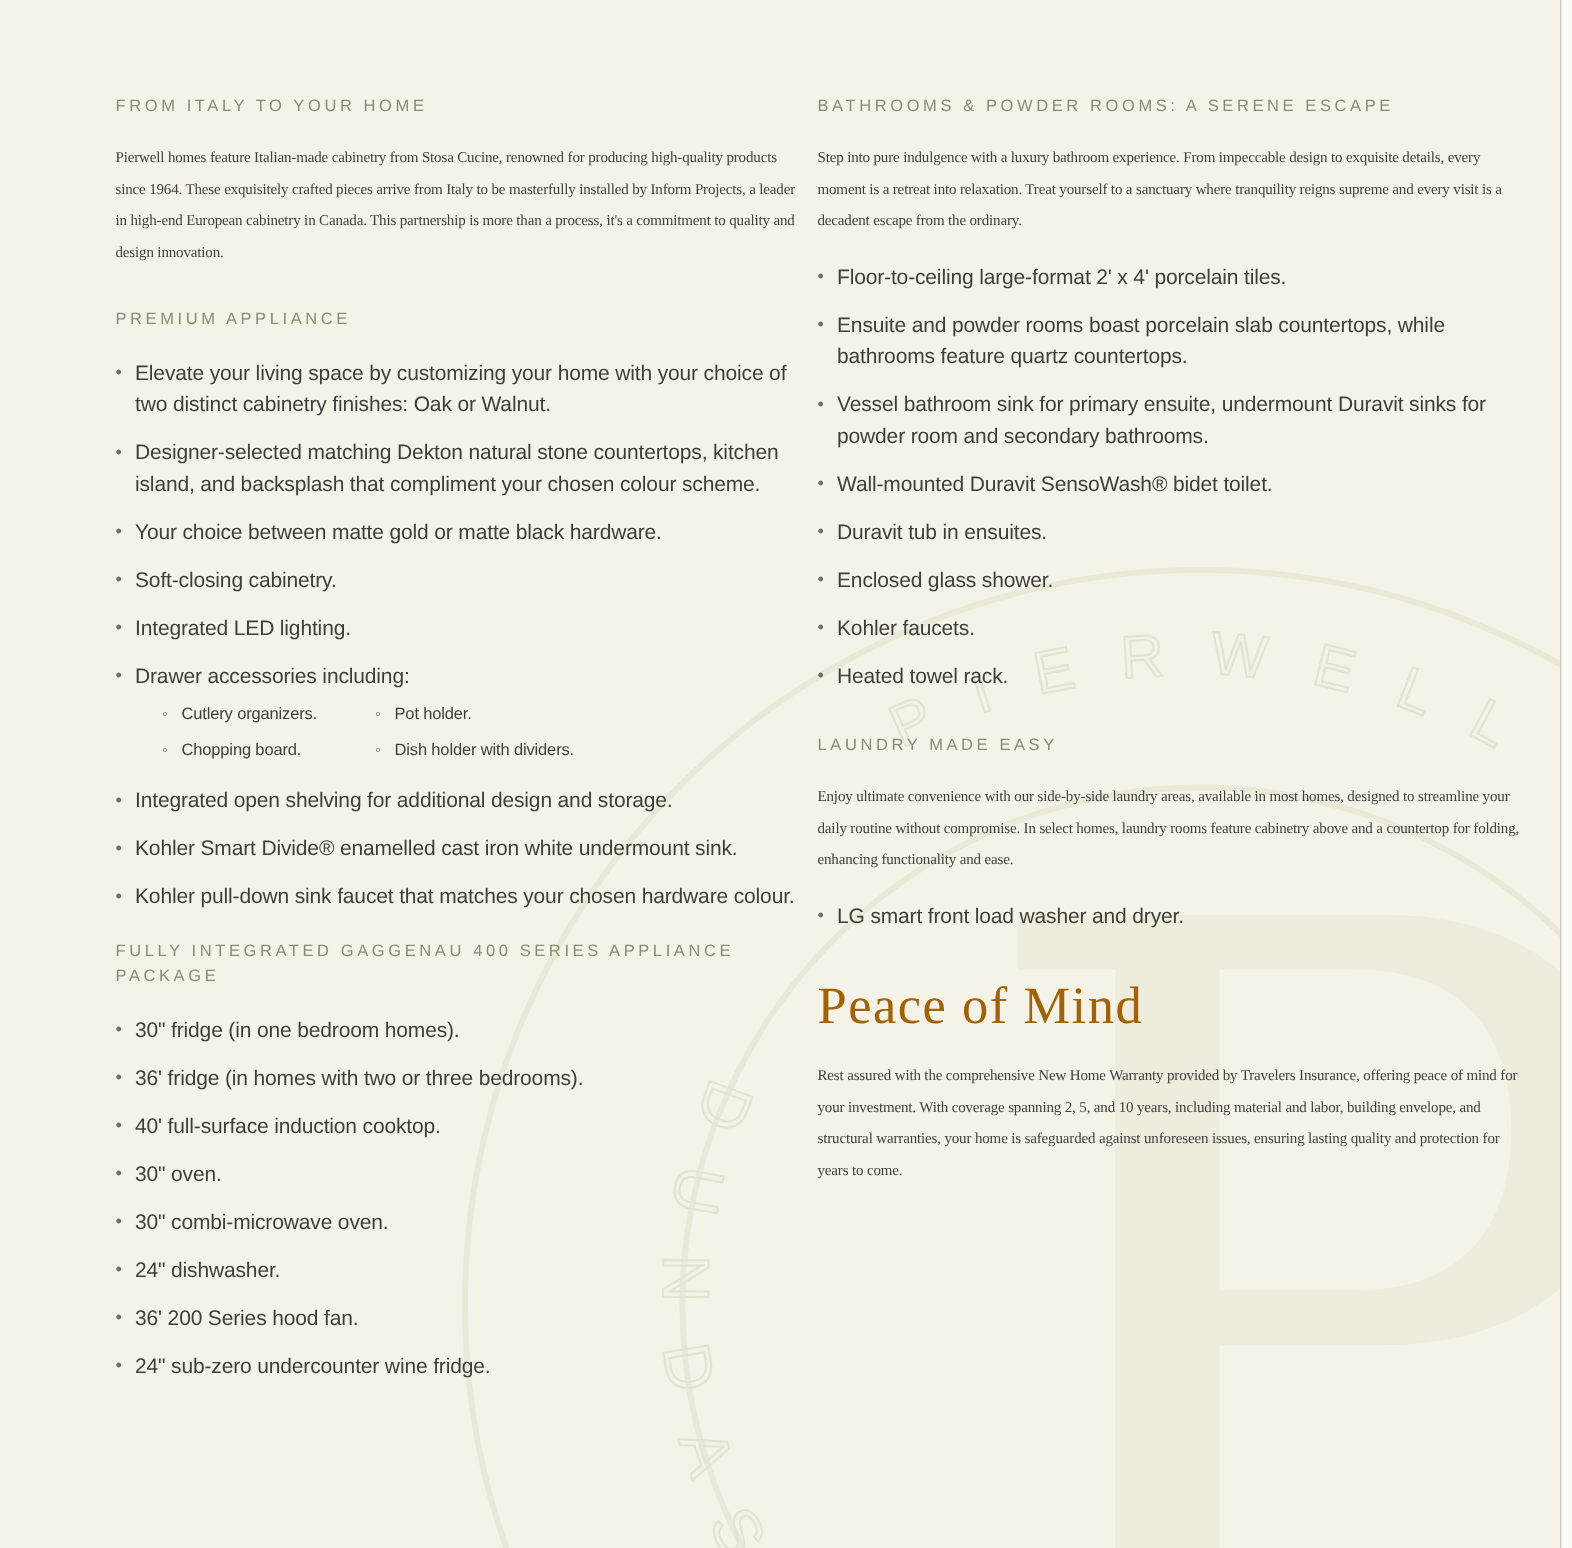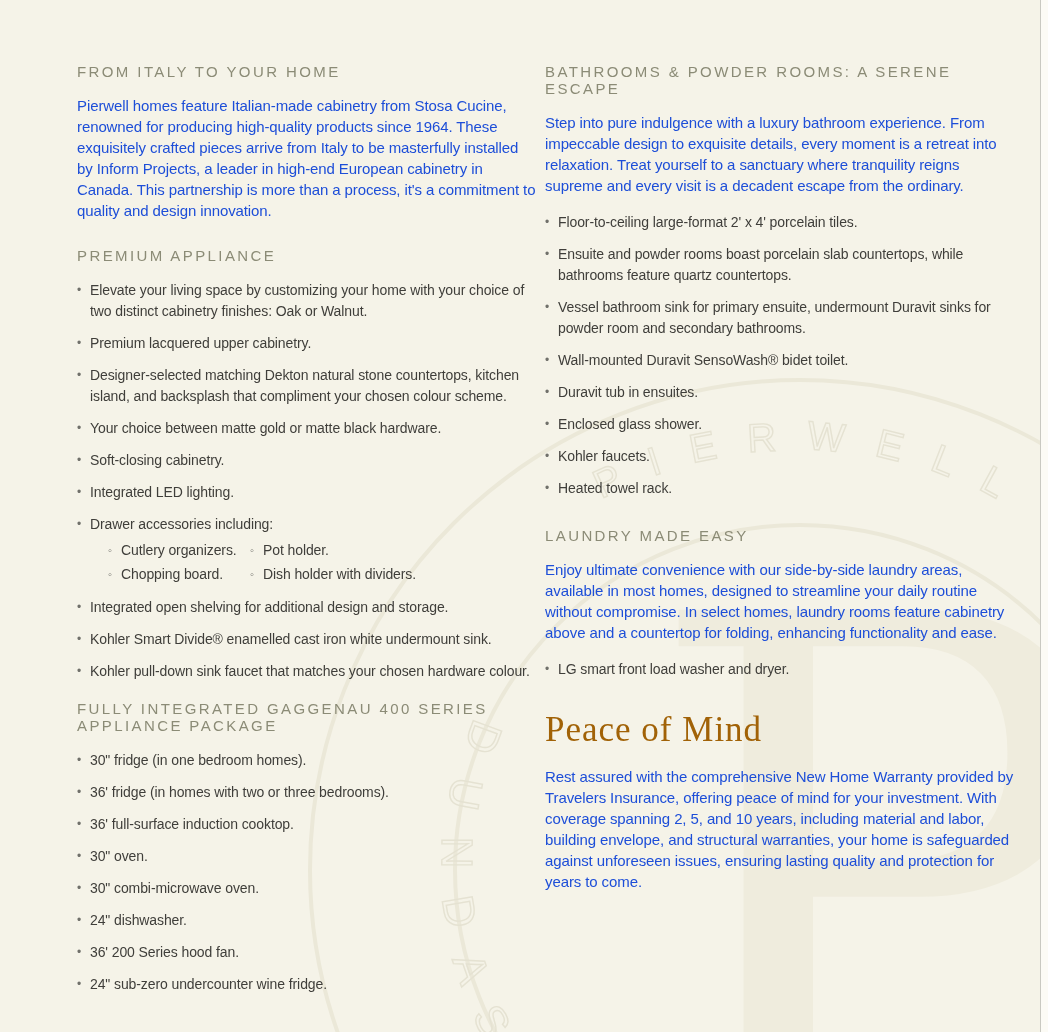--- a/index.html
+++ b/index.html
@@ -19,32 +19,33 @@
   .edge-strip { position:absolute; right:0; top:0; width:7px; height:1032px; background:#fcfbf5; z-index:5; }
   .edge-line  { position:absolute; right:7px; top:0; width:1px; height:1032px; background:#c9c9c1; z-index:5; }
 
   
   .col { position:absolute; top:63px; z-index:2; }
   .col-left  { left:77px;  width:460px; }
   .col-right { left:545px; width:470px; }
 
   .shead {
     margin:0;
-    font-size:15px;
+    font-size:11px;
     font-weight:400;
     letter-spacing:2.4px;
     color:#8b8b76;
     line-height:17px;
   }
   .body-p {
     margin:15px 0 0 0;
-    font-size:15px;
+    font-size:10px;
     letter-spacing:-0.1px;
     line-height:21px;
-    color:#1d4ed8;
+    color:#404040;
+    font-family:Liberation Serif, serif;
   }
   .mt-kitchens   { margin-top:26px; }
   .mt-appliances { margin-top:18px; }
   .mt-laundry    { margin-top:28px; }
 
   ul.bullets { list-style:none; margin:16px 0 0 0; padding:0; }
   ul.bullets li {
     position:relative;
     padding-left:13px;
     margin-bottom:7px;
@@ -64,21 +65,21 @@
 
   .sub-grid {
     display:grid;
     grid-template-columns:142px auto;
     margin:3px 0 0 18px;
   }
   .sub-item {
     position:relative;
     padding-left:13px;
     line-height:24px;
-    font-size:14px;
+    font-size:11px;
     letter-spacing:-0.1px;
     color:#3f3e3a;
   }
   .sub-item::before {
     content:"◦";
     position:absolute; left:0; top:0;
     color:#70706a;
     font-size:11px;
     line-height:24px;
   }
@@ -116,21 +117,20 @@
   </svg>
 
   <div class="col col-left">
 
     <h2 class="shead">FROM ITALY TO YOUR HOME</h2>
     <p class="body-p">Pierwell homes feature Italian-made cabinetry from Stosa Cucine, renowned for producing high-quality products since 1964. These exquisitely crafted pieces arrive from Italy to be masterfully installed by Inform Projects, a leader in high-end European cabinetry in Canada. This partnership is more than a process, it's a commitment to quality and design innovation.</p>
 
     <h2 class="shead mt-kitchens">PREMIUM APPLIANCE</h2>
     <ul class="bullets">
       <li>Elevate your living space by customizing your home with your choice of two distinct cabinetry finishes: Oak or Walnut.</li>
-      <li>Premium lacquered upper cabinetry.</li>
       <li>Designer-selected matching Dekton natural stone countertops, kitchen island, and backsplash that compliment your chosen colour scheme.</li>
       <li>Your choice between matte gold or matte black hardware.</li>
       <li>Soft-closing cabinetry.</li>
       <li>Integrated LED lighting.</li>
       <li>
         <span>Drawer accessories including:</span>
         <div class="sub-grid">
           <span class="sub-item">Cutlery organizers.</span>
           <span class="sub-item">Pot holder.</span>
           <span class="sub-item">Chopping board.</span>
@@ -139,21 +139,21 @@
       </li>
       <li>Integrated open shelving for additional design and storage.</li>
       <li>Kohler Smart Divide® enamelled cast iron white undermount sink.</li>
       <li>Kohler pull-down sink faucet that matches your chosen hardware colour.</li>
     </ul>
 
     <h2 class="shead mt-appliances">FULLY INTEGRATED GAGGENAU 400 SERIES APPLIANCE PACKAGE</h2>
     <ul class="bullets">
       <li>30" fridge (in one bedroom homes).</li>
       <li>36' fridge (in homes with two or three bedrooms).</li>
-      <li>36' full-surface induction cooktop.</li>
+      <li>40' full-surface induction cooktop.</li>
       <li>30" oven.</li>
       <li>30" combi-microwave oven.</li>
       <li>24" dishwasher.</li>
       <li>36' 200 Series hood fan.</li>
       <li>24" sub-zero undercounter wine fridge.</li>
     </ul>
   </div>
 
   <div class="col col-right">
 

